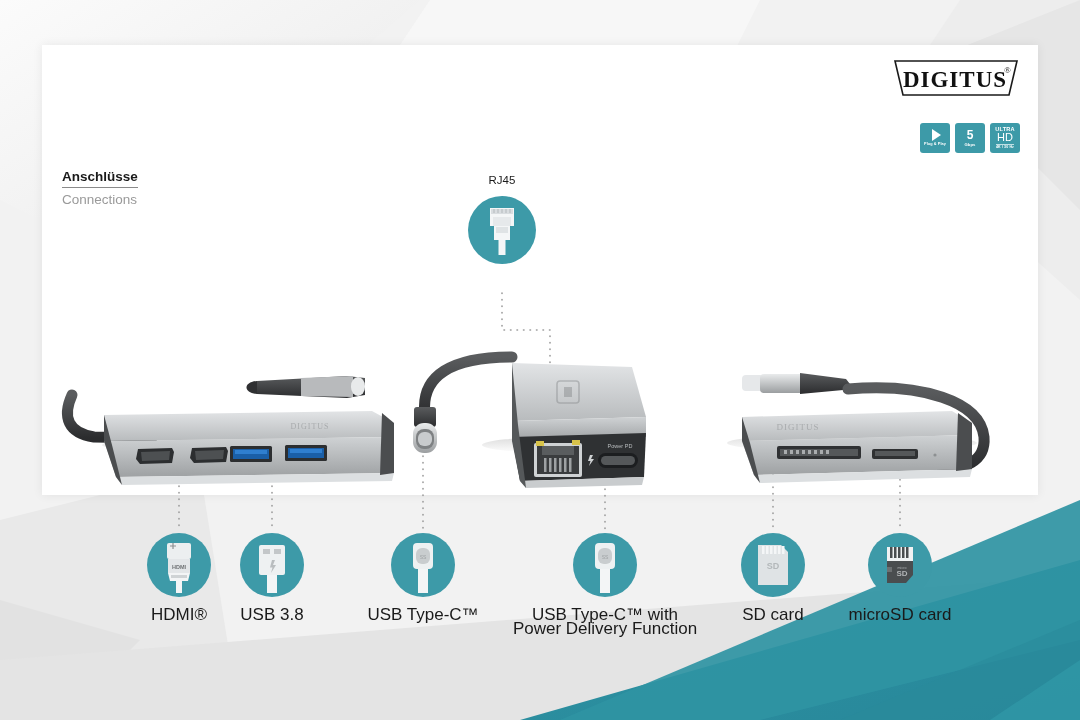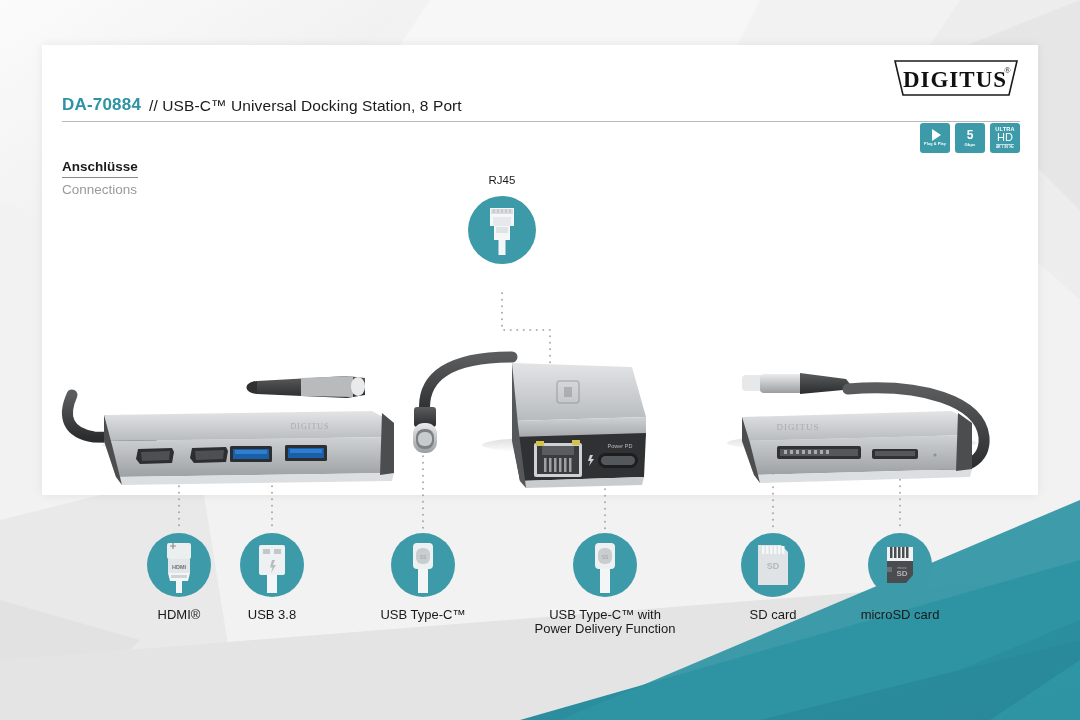--- a/index.html
+++ b/index.html
@@ -58,36 +58,36 @@
   }
   .badge.pp .b-sub{font-size:3.8px;}
   .play-tri{
     width:0;height:0;border-left:9px solid #fff;
     border-top:6px solid transparent;border-bottom:6px solid transparent;
     margin-left:3px;
   }
 
   
   .section{
-    position:absolute;left:20px;top:112px;
+    position:absolute;left:20px;top:122px;
   }
   .section .de{
     font-size:13.5px;font-weight:bold;color:#1a1a1a;
     border-bottom:1px solid #8a8a8a;padding-bottom:3px;display:inline-block;
   }
   .section .en{
     font-size:13.5px;font-weight:normal;color:#9a9a9a;margin-top:4px;
   }
 
   
   .stage{position:absolute;left:0;top:0;width:996px;height:630px;}
   .stage svg{position:absolute;left:0;top:0;}
 
   .lbl{
-    position:absolute;font-size:13px;color:#1a1a1a;text-align:center;
+    position:absolute;font-size:17px;color:#1a1a1a;text-align:center;
     line-height:14px;white-space:pre-line;
   }
   .lbl-rj45{font-size:11.5px;}
 </style>
 </head>
 <body>
 
 <div class="bg">
   <svg viewBox="0 0 1080 720" xmlns="http://www.w3.org/2000/svg">
     <defs>
@@ -122,24 +122,20 @@
 <div class="card">
 
   <div class="logo-box">
     <svg width="128" height="42" viewBox="0 0 128 42" xmlns="http://www.w3.org/2000/svg">
       <polygon points="3,4 125,4 117,38 11,38" fill="#ffffff" stroke="#1a1a1a" stroke-width="1.6"></polygon>
       <text x="63" y="30" text-anchor="middle" font-family="'Liberation Serif', serif" font-size="23" font-weight="bold" fill="#111111" letter-spacing="1">DIGITUS</text>
       <text x="112" y="16" font-family="'Liberation Serif', serif" font-size="9" fill="#111111">®</text>
     </svg>
   </div>
 
-  <div class="title-row">
-    <span class="sku">DA-70884</span>
-    <span class="title-text">// USB-C™ Universal Docking Station, 8 Port</span>
-  </div>
 
   <div class="badges">
     <div class="badge pp">
       <div class="play-tri"></div>
       <div class="b-sub">Plug &amp; Play</div>
     </div>
     <div class="badge">
       <div class="b-main">5</div>
       <div class="b-sub">Gbps</div>
     </div>

